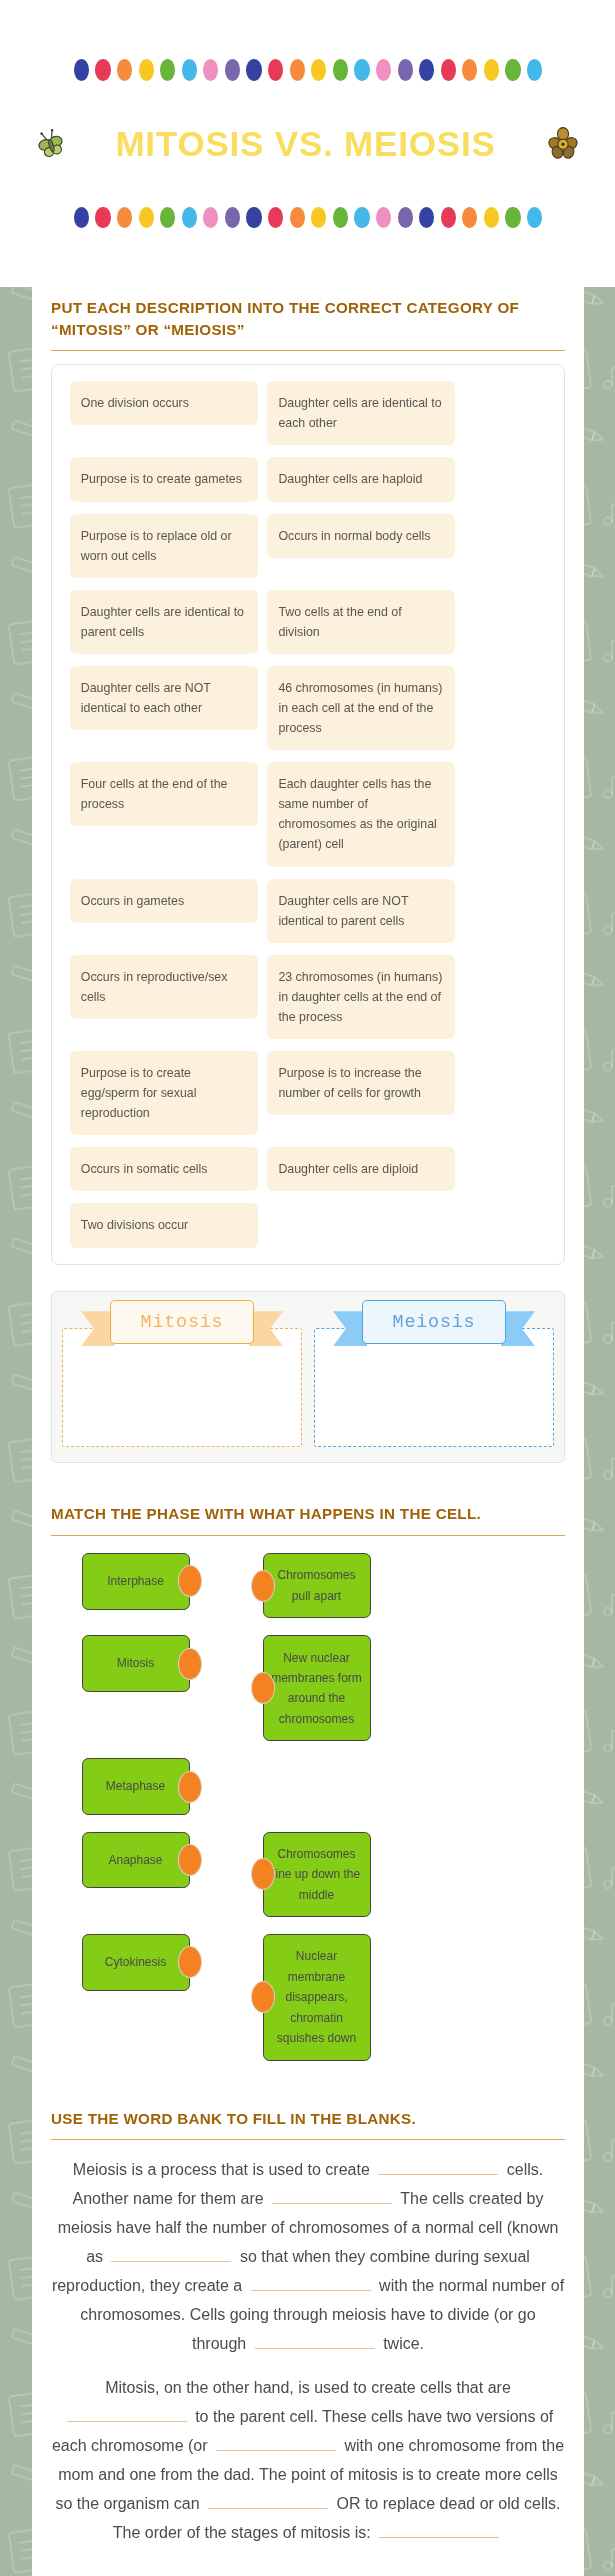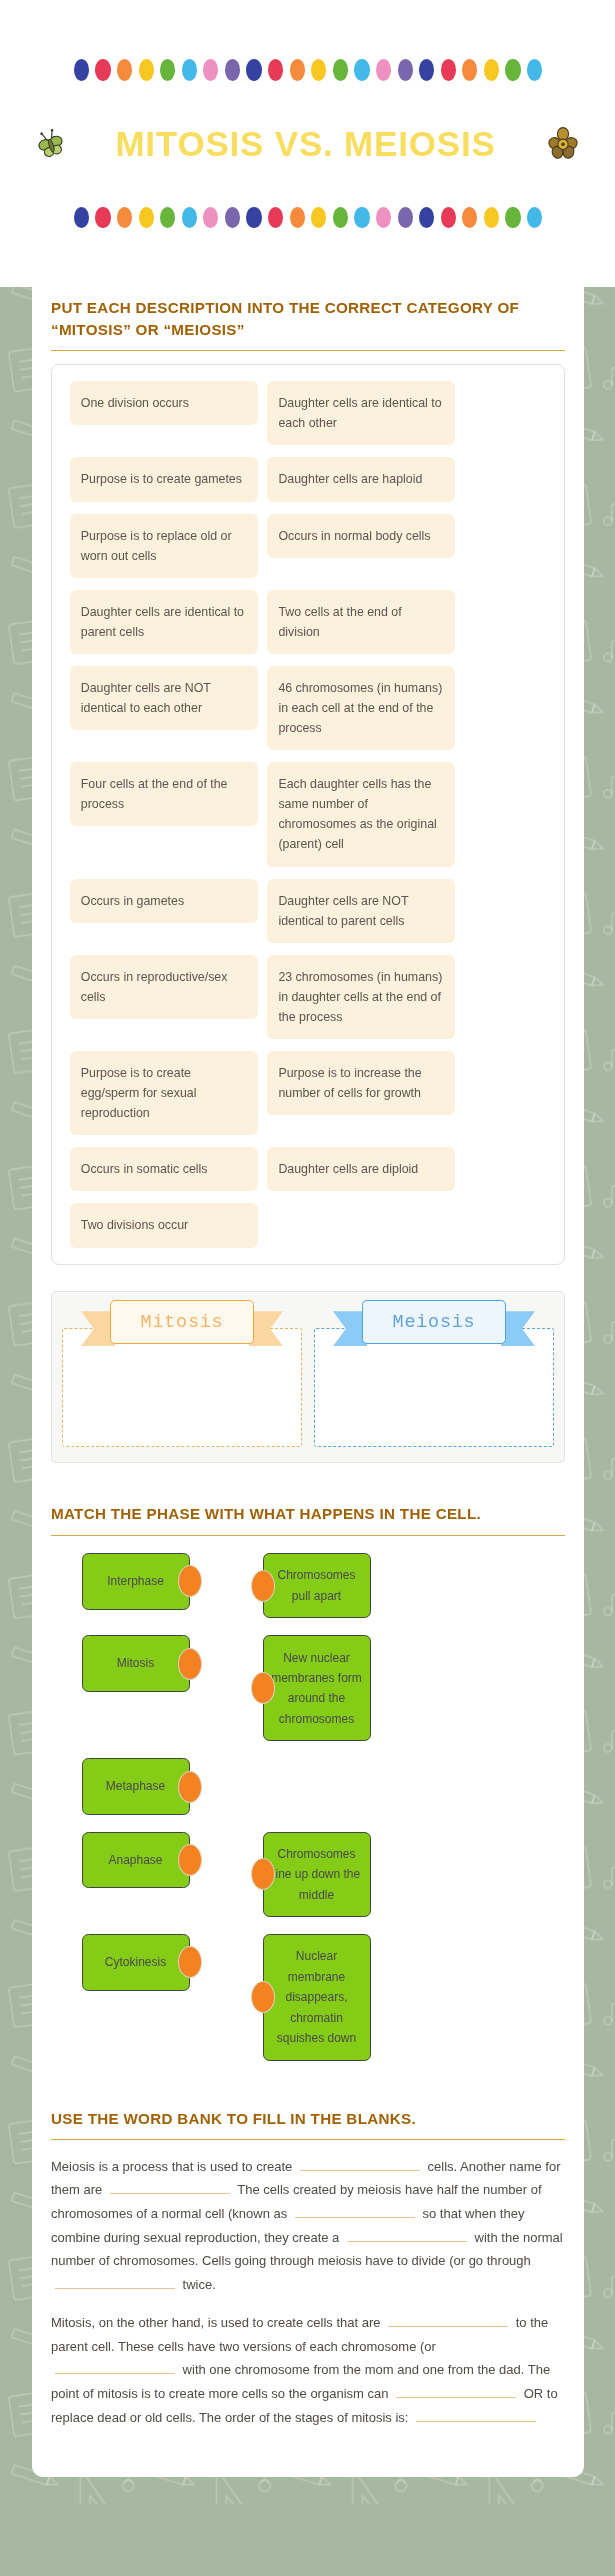--- a/index.html
+++ b/index.html
@@ -93,21 +93,21 @@
   .mdot {
     position:absolute; width:24px; height:32px; border-radius:50%;
     background:#f58220; border:1.6px solid #d9d3c4; top:50%; transform:translateY(-50%);
   }
   .mdot.dright { right:-13px; }
   .mdot.dleft  { left:-13px; }
 
   
   .sec-fill { margin-top:47px; }
   .fill-para {
-    margin:14.4px 0 0 0; color:#4f4b45; font-size:13px; line-height:1.82; max-width:521px;
+    margin:14.4px 0 0 0; color:#4f4b45; font-size:16px; line-height:1.82; max-width:521px;text-align:center;
   }
   .blank {
     display:inline-block; width:120px; height:13.6px; margin:0 4px;
     border-bottom:1.6px solid #e9c28f; vertical-align:baseline;
   }
 </style>
 </head>
 <body>
 
 <div class="bg-pattern">

